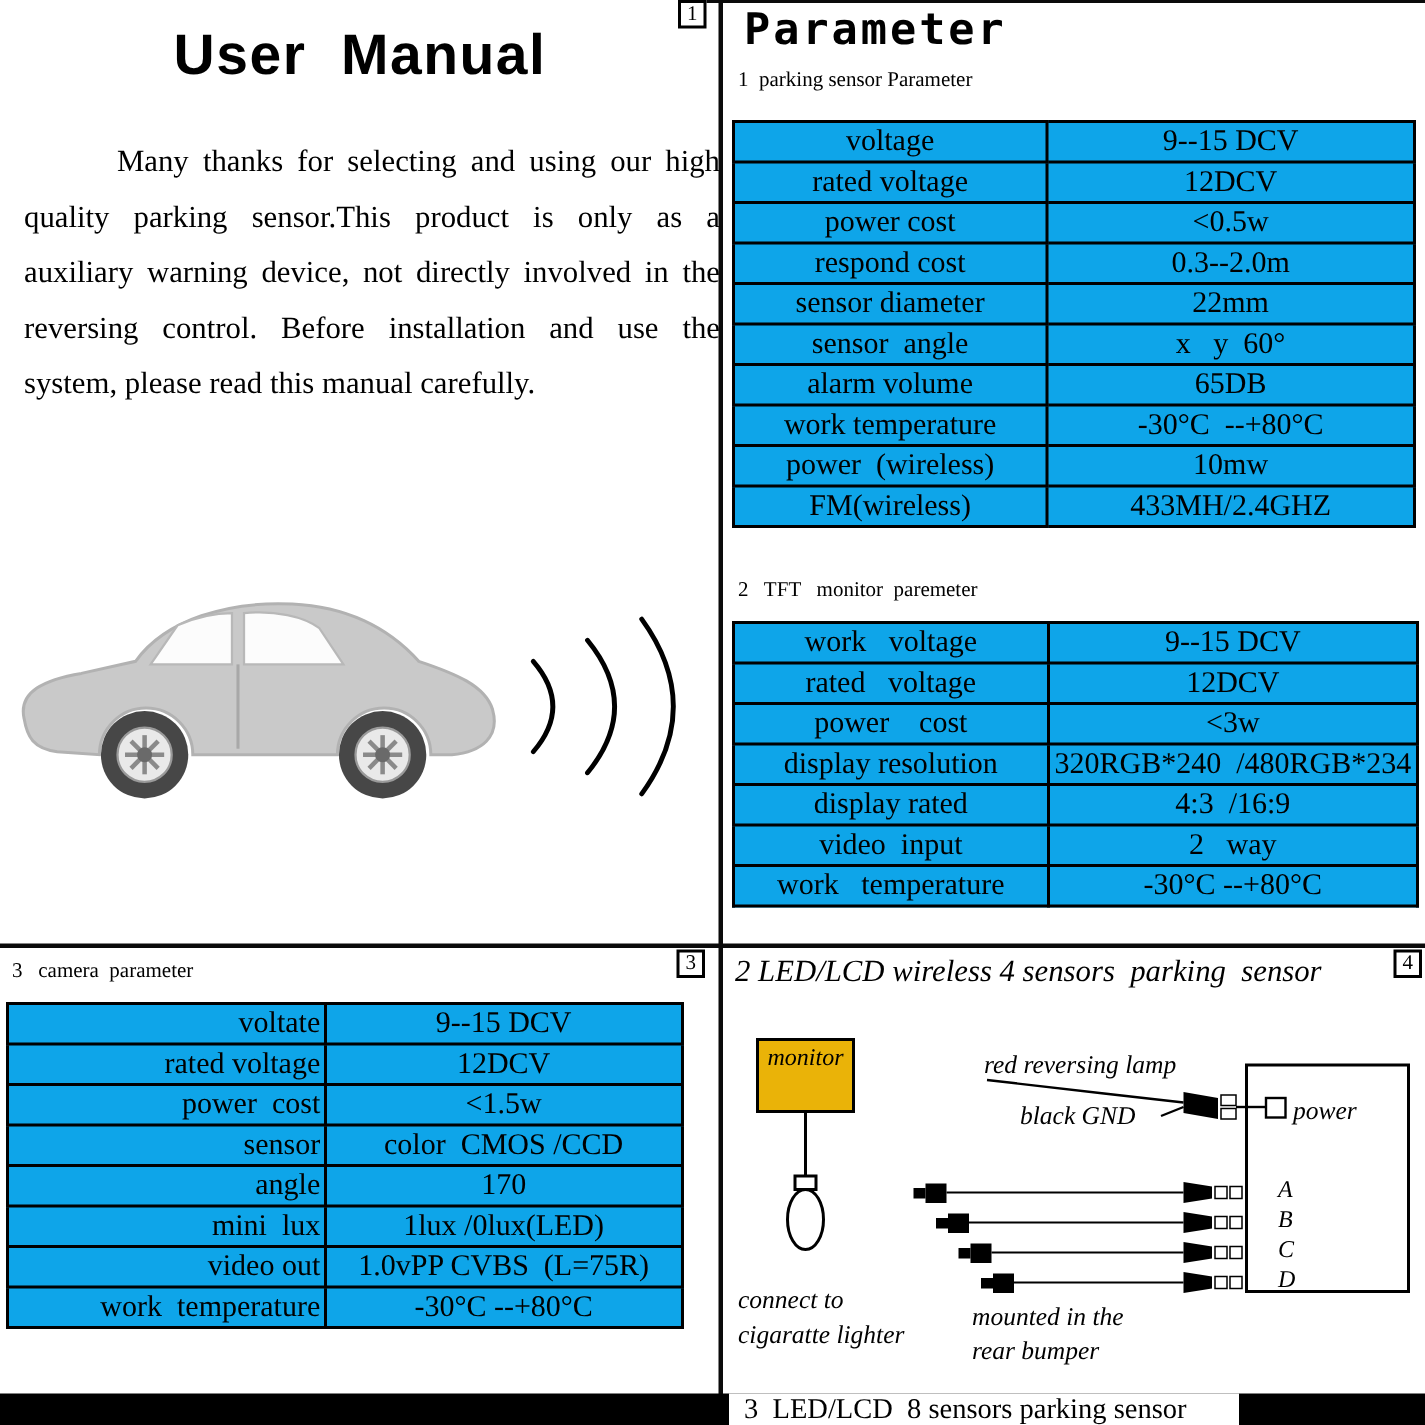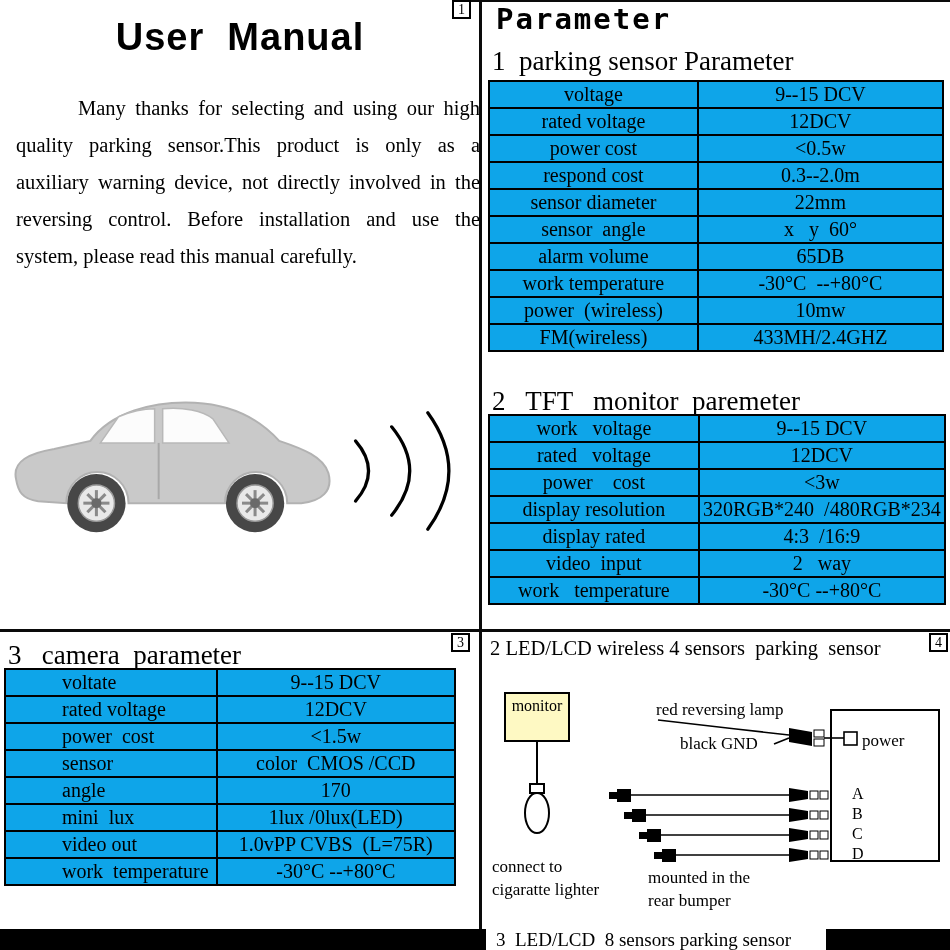--- a/index.html
+++ b/index.html
@@ -31,36 +31,36 @@
     font-size:20.5px; line-height:37px; text-align:justify; text-indent:62px;margin-left:11px;
   }
   .car-svg { position:absolute; left:2px; top:360px; }
 
   
   .param-title {
     position:absolute; left:496px; top:2px;
     font-family:"DejaVu Sans Mono", monospace; font-weight:bold;
     font-size:29px; letter-spacing:2px;
   }
-  .sec-head { position:absolute; font-size:27px; white-space:pre; }
+  .sec-head { position:absolute; font-size:14px; white-space:pre; }
 
   table.ptab { position:absolute; border-collapse:collapse; table-layout:fixed; background:#0ea5e9; }
   .ptab td {
     border:2px solid #000; height:27px; font-size:20px; text-align:center;
     white-space:pre; overflow:hidden; padding:0 2px;
   }
-  .ctab td.lbl { text-align:left; padding-left:56px; }
-
-  
-  .diagram { position:absolute; left:484px; top:632px; width:466px; height:296px; }
+  .ctab td.lbl { text-align:right; padding-left:42px; }
+
+  
+  .diagram { position:absolute; left:484px; top:632px; width:466px; height:296px;font-style:italic; }
   .d-head { position:absolute; left:6px; top:5px; font-size:20.5px; white-space:pre; }
   .d-label { position:absolute; font-size:17px; white-space:pre-line; line-height:23px; }
   .monitor-box {
     position:absolute; left:20px; top:60px; width:66px; height:50px;
-    border:2px solid #000; font-size:16px; text-align:center; padding-top:3px; background:#fef9c3;
+    border:2px solid #000; font-size:16px; text-align:center; padding-top:3px; background:#eab308;
   }
   .control-box { position:absolute; left:346px; top:77px; width:110px; height:153px; border:2px solid #000; }
   .connector-letter { position:absolute; left:368px; font-size:16px; }
   .d-svg { position:absolute; left:0; top:0; }
 
   
   .bottom-bar { position:absolute; left:0; top:929px; width:950px; height:21px; background:#000; }
   .footer-box {
     position:absolute; left:486px; top:929px; width:340px; height:21px; background:#fff;
     font-size:19px; line-height:21px; padding-left:10px; white-space:pre;

